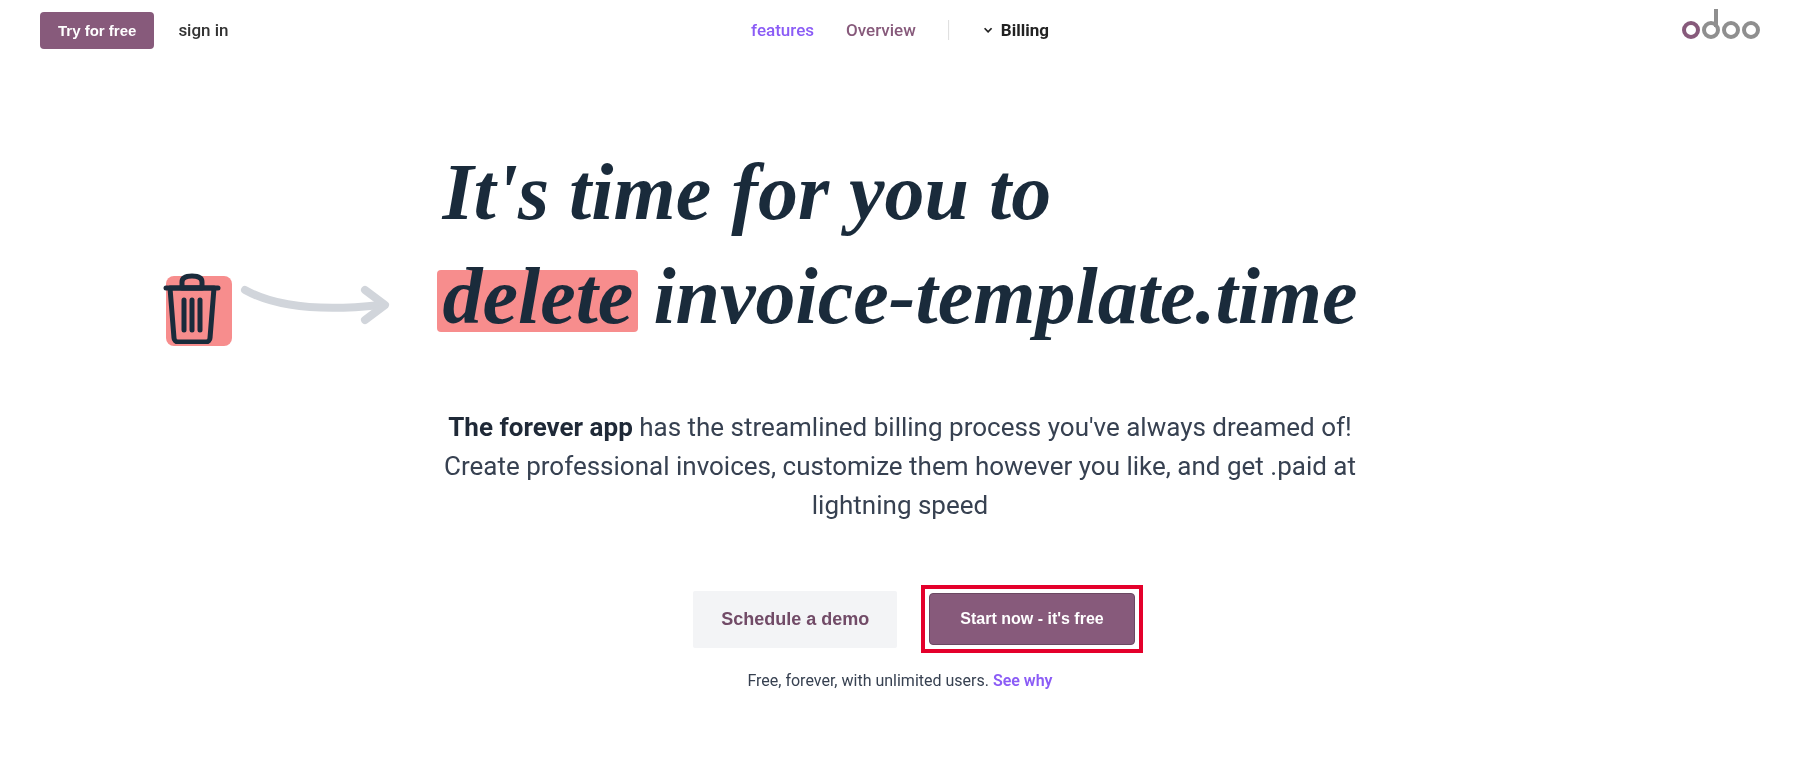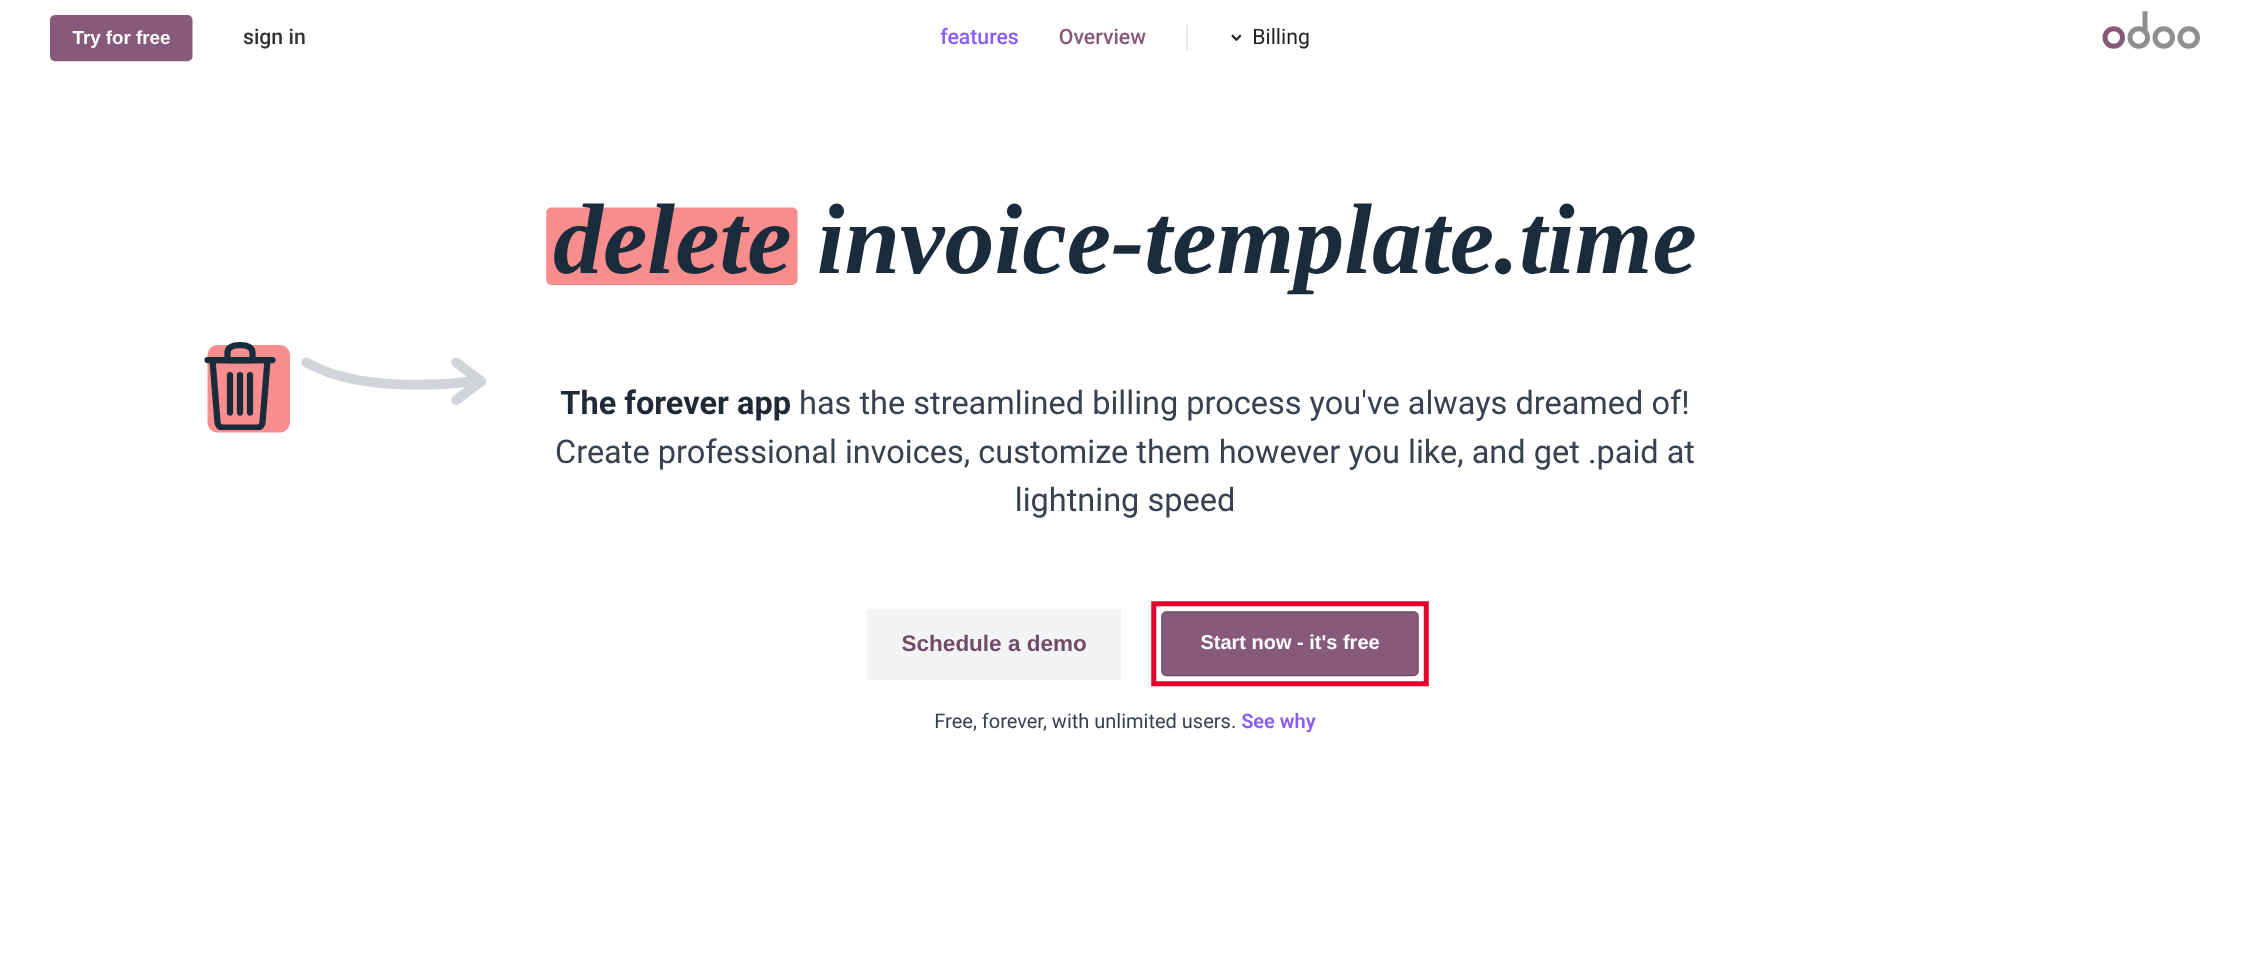--- a/index.html
+++ b/index.html
@@ -16,21 +16,21 @@
     }
     .header {
       display: flex;
       align-items: center;
       padding: 8px 40px;
       height: 60px;
     }
     .header-left {
       display: flex;
       align-items: center;
-      gap: 40px;
+      gap: 24px;
     }
     .try-free-btn {
       background: #875A7B;
       color: #fff;
       border: none;
       padding: 10px 18px;
       border-radius: 4px;
       font-size: 15px;
       font-weight: 600;
       cursor: pointer;
@@ -61,21 +61,21 @@
     .nav-divider {
       width: 1px;
       height: 20px;
       background: #ddd;
     }
     .nav-dropdown {
       display: flex;
       align-items: center;
       gap: 6px;
       font-size: 17px;
-      font-weight: 400;
+      font-weight: 700;
       color: #222;
       cursor: pointer;
     }
     .chevron-down {
       width: 14px;
       height: 14px;
     }
     .header-right {
       margin-left: auto;
       display: flex;
@@ -267,20 +267,21 @@
   </svg>
 </div>
 
 <svg class="arrow-svg" viewBox="0 0 160 50" fill="none" stroke="#D1D5DB" stroke-width="8" stroke-linecap="round">
   <path d="M5 10 Q 50 35 140 25"></path>
   <path d="M125 10 L145 25 L125 40" stroke-linejoin="round"></path>
 </svg>
 
 <div class="hero">
   <div class="hero-title-wrap">
+    <div class="hero-title">It's time for you to</div>
     <div class="hero-title">
       <span class="hero-highlight">delete</span><span> invoice-template.time</span>
     </div>
   </div>
 
   <div class="hero-desc">
     <span class="hero-desc-bold">The forever app</span><span> has the streamlined billing process you've always dreamed of! Create professional invoices, customize them however you like, and get .paid at lightning speed</span>
   </div>
 
   <div class="cta-row">

